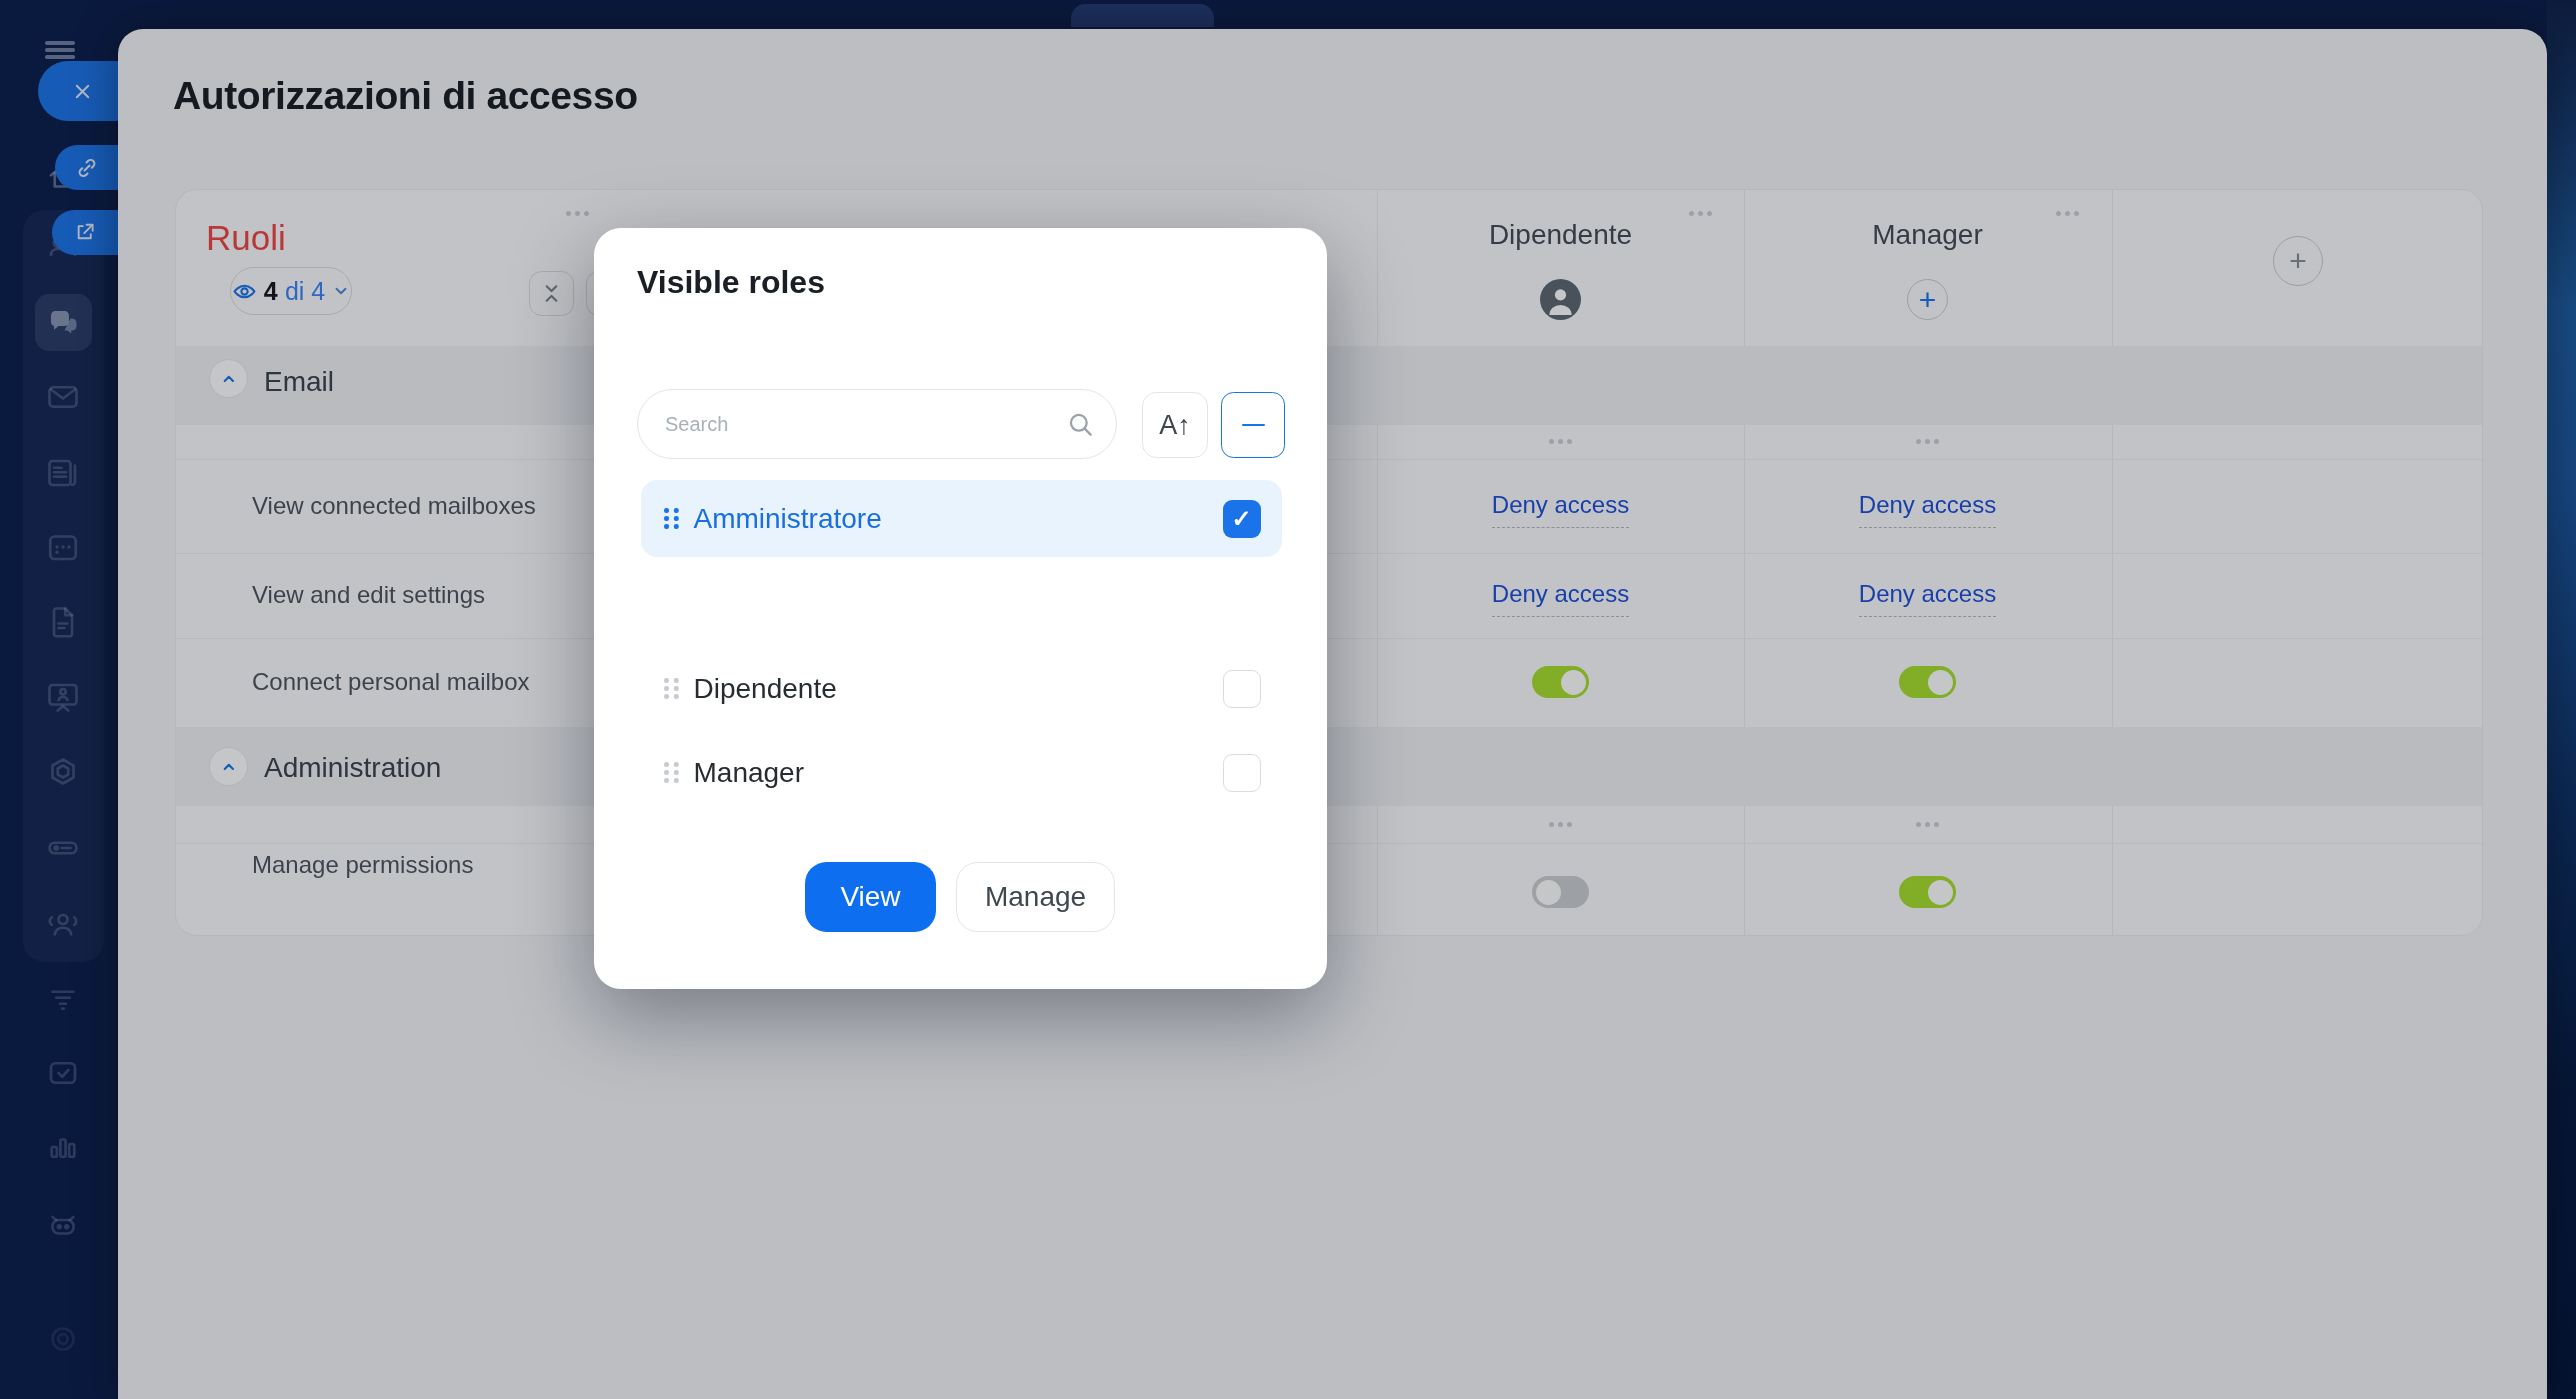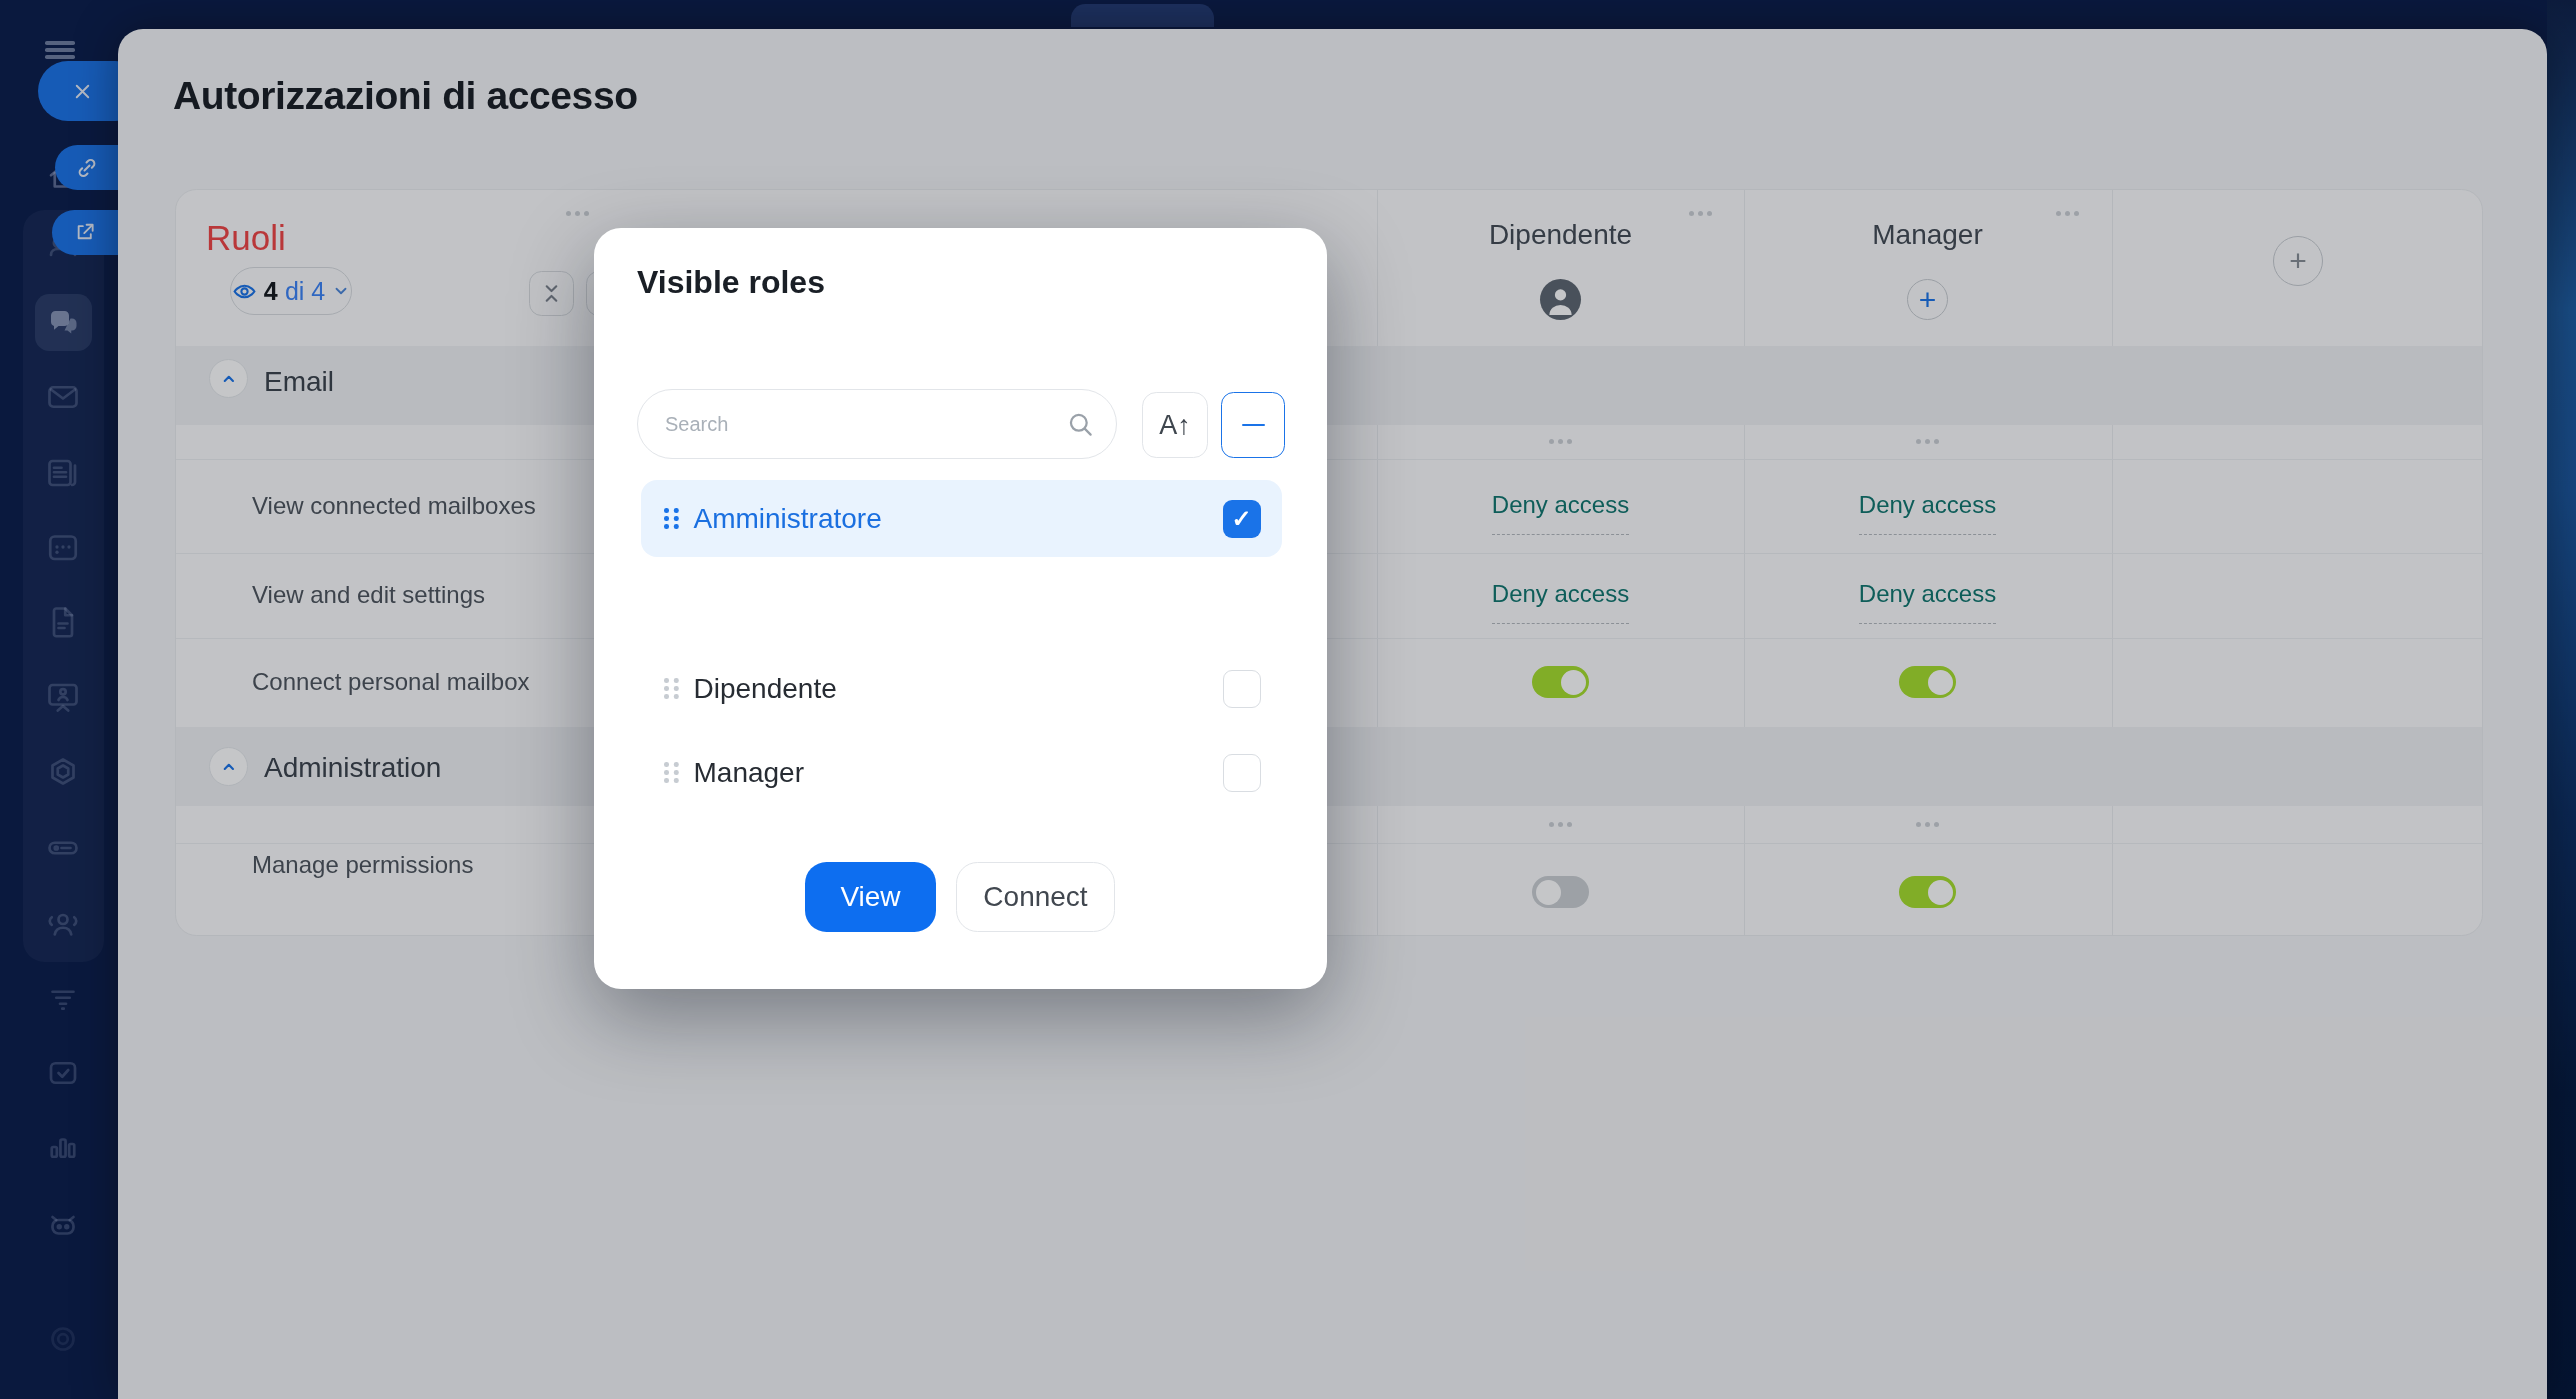--- a/index.html
+++ b/index.html
@@ -64,21 +64,21 @@
     background:#5d6670; overflow:hidden; display:flex; align-items:center; justify-content:center; }
   .circle-btn { position:absolute; border-radius:50%; border:1.3px solid #c7cbd0;
     display:flex; align-items:center; justify-content:center; background:transparent; }
   .plus-glyph { font-size:30px; font-weight:400; line-height:1; }
   .sec-chev { position:absolute; width:39px; height:39px; border-radius:50%;
     background:#fff; border:0.9px solid #e4e7ea;
     display:flex; align-items:center; justify-content:center; }
   .sec-label { position:absolute; left:88px; font-size:28px; color:#3b424b; font-weight:500; }
   .row-label { position:absolute; left:76px; font-size:24px; color:#4d545c; }
   .deny { position:absolute; width:367px; text-align:center; }
-  .deny span { font-size:24px; color:#0f766e; border-bottom:1.8px dashed #b3b8be; padding-bottom:16px; }
+  .deny span { font-size:24px; color:#1d4ed8; border-bottom:1.8px dashed #b3b8be; padding-bottom:9px; }
   .toggle { position:absolute; width:57px; height:32px; border-radius:16px; }
   .toggle .knob { position:absolute; top:3.6px; width:25px; height:25px; border-radius:50%; background:#fff; }
   .toggle[data-state="on"]  { background:#a6de2c; }
   .toggle[data-state="on"] .knob { left:29px; }
   .toggle[data-state="off"] { background:#cbcfd3; }
   .toggle[data-state="off"] .knob { left:3.6px; }
 
   
   #overlay { left:0; top:0; width:2576px; height:1400px;
     background:rgba(13,17,23,.24); z-index:10; }
@@ -406,15 +406,15 @@
     <span class="role-name">Dipendente</span>
     <span class="cb" data-state="unchecked"></span>
   </div>
   <div class="role-row" style="top:506px" data-state="unselected">
     <span class="dots"></span>
     <span class="role-name">Manager</span>
     <span class="cb" data-state="unchecked"></span>
   </div>
 
   <button id="save-btn">View</button>
-  <button id="cancel-btn">Connect</button>
+  <button id="cancel-btn">Manage</button>
 </div>
 
 
 </body></html>

